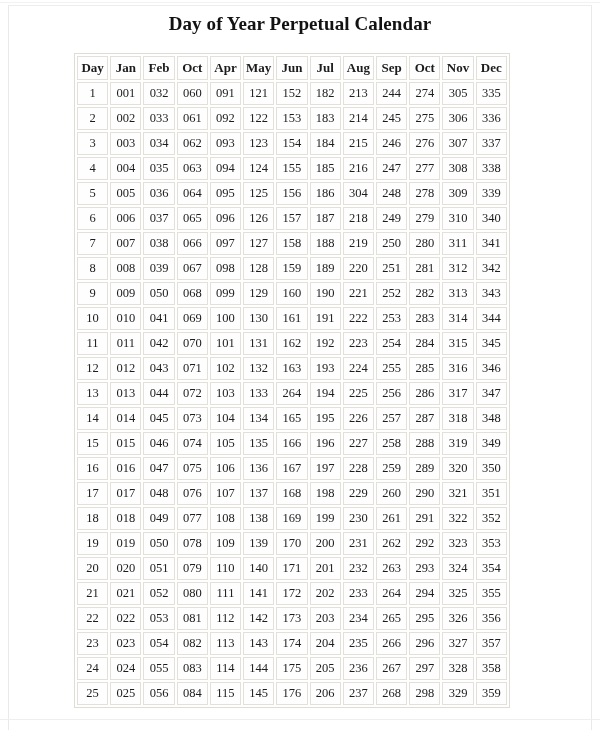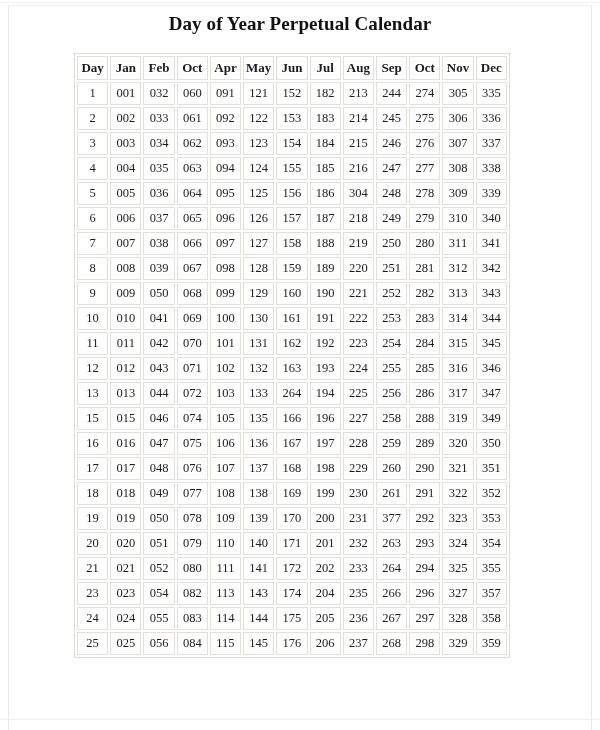--- a/index.html
+++ b/index.html
@@ -324,20 +324,35 @@
             <td>133</td>
             <td>264</td>
             <td>194</td>
             <td>225</td>
             <td>256</td>
             <td>286</td>
             <td>317</td>
             <td>347</td>
           </tr>
           <tr>
+            <td class="day-col">14</td>
+            <td>014</td>
+            <td>045</td>
+            <td>073</td>
+            <td>104</td>
+            <td>134</td>
+            <td>165</td>
+            <td>195</td>
+            <td>226</td>
+            <td>257</td>
+            <td>287</td>
+            <td>318</td>
+            <td>348</td>
+          </tr>
+          <tr>
             <td class="day-col">15</td>
             <td>015</td>
             <td>046</td>
             <td>074</td>
             <td>105</td>
             <td>135</td>
             <td>166</td>
             <td>196</td>
             <td>227</td>
             <td>258</td>
@@ -393,21 +408,21 @@
           <tr>
             <td class="day-col">19</td>
             <td>019</td>
             <td>050</td>
             <td>078</td>
             <td>109</td>
             <td>139</td>
             <td>170</td>
             <td>200</td>
             <td>231</td>
-            <td>377</td>
+            <td>262</td>
             <td>292</td>
             <td>323</td>
             <td>353</td>
           </tr>
           <tr>
             <td class="day-col">20</td>
             <td>020</td>
             <td>051</td>
             <td>079</td>
             <td>110</td>
@@ -429,20 +444,35 @@
             <td>141</td>
             <td>172</td>
             <td>202</td>
             <td>233</td>
             <td>264</td>
             <td>294</td>
             <td>325</td>
             <td>355</td>
           </tr>
           <tr>
+            <td class="day-col">22</td>
+            <td>022</td>
+            <td>053</td>
+            <td>081</td>
+            <td>112</td>
+            <td>142</td>
+            <td>173</td>
+            <td>203</td>
+            <td>234</td>
+            <td>265</td>
+            <td>295</td>
+            <td>326</td>
+            <td>356</td>
+          </tr>
+          <tr>
             <td class="day-col">23</td>
             <td>023</td>
             <td>054</td>
             <td>082</td>
             <td>113</td>
             <td>143</td>
             <td>174</td>
             <td>204</td>
             <td>235</td>
             <td>266</td>

